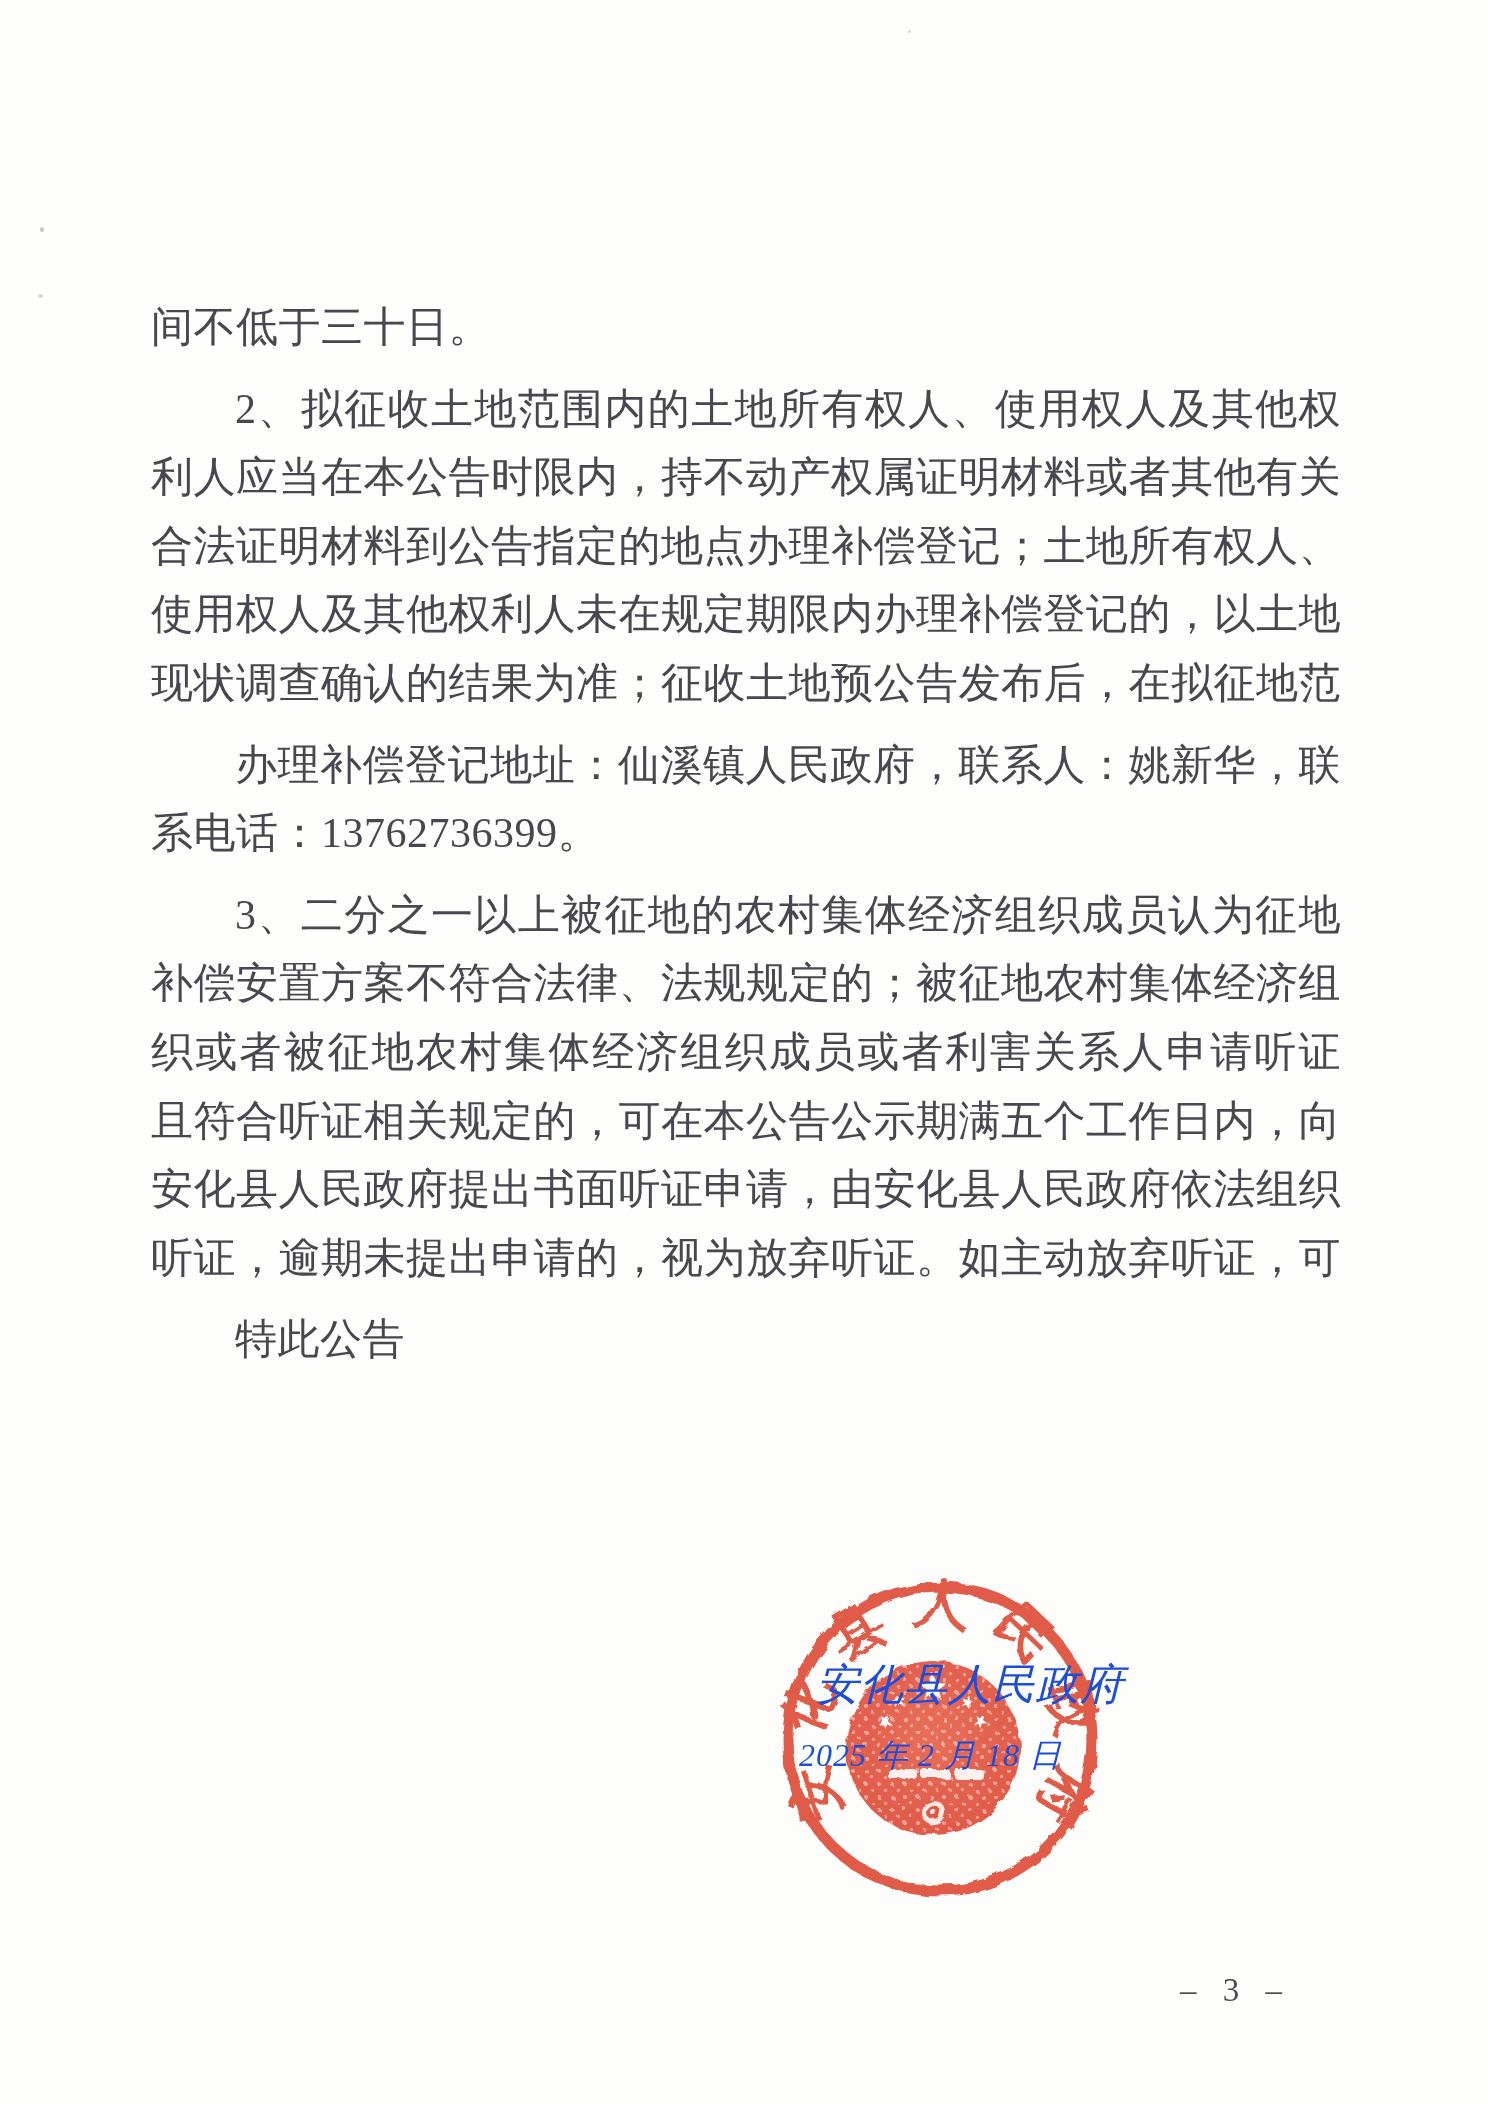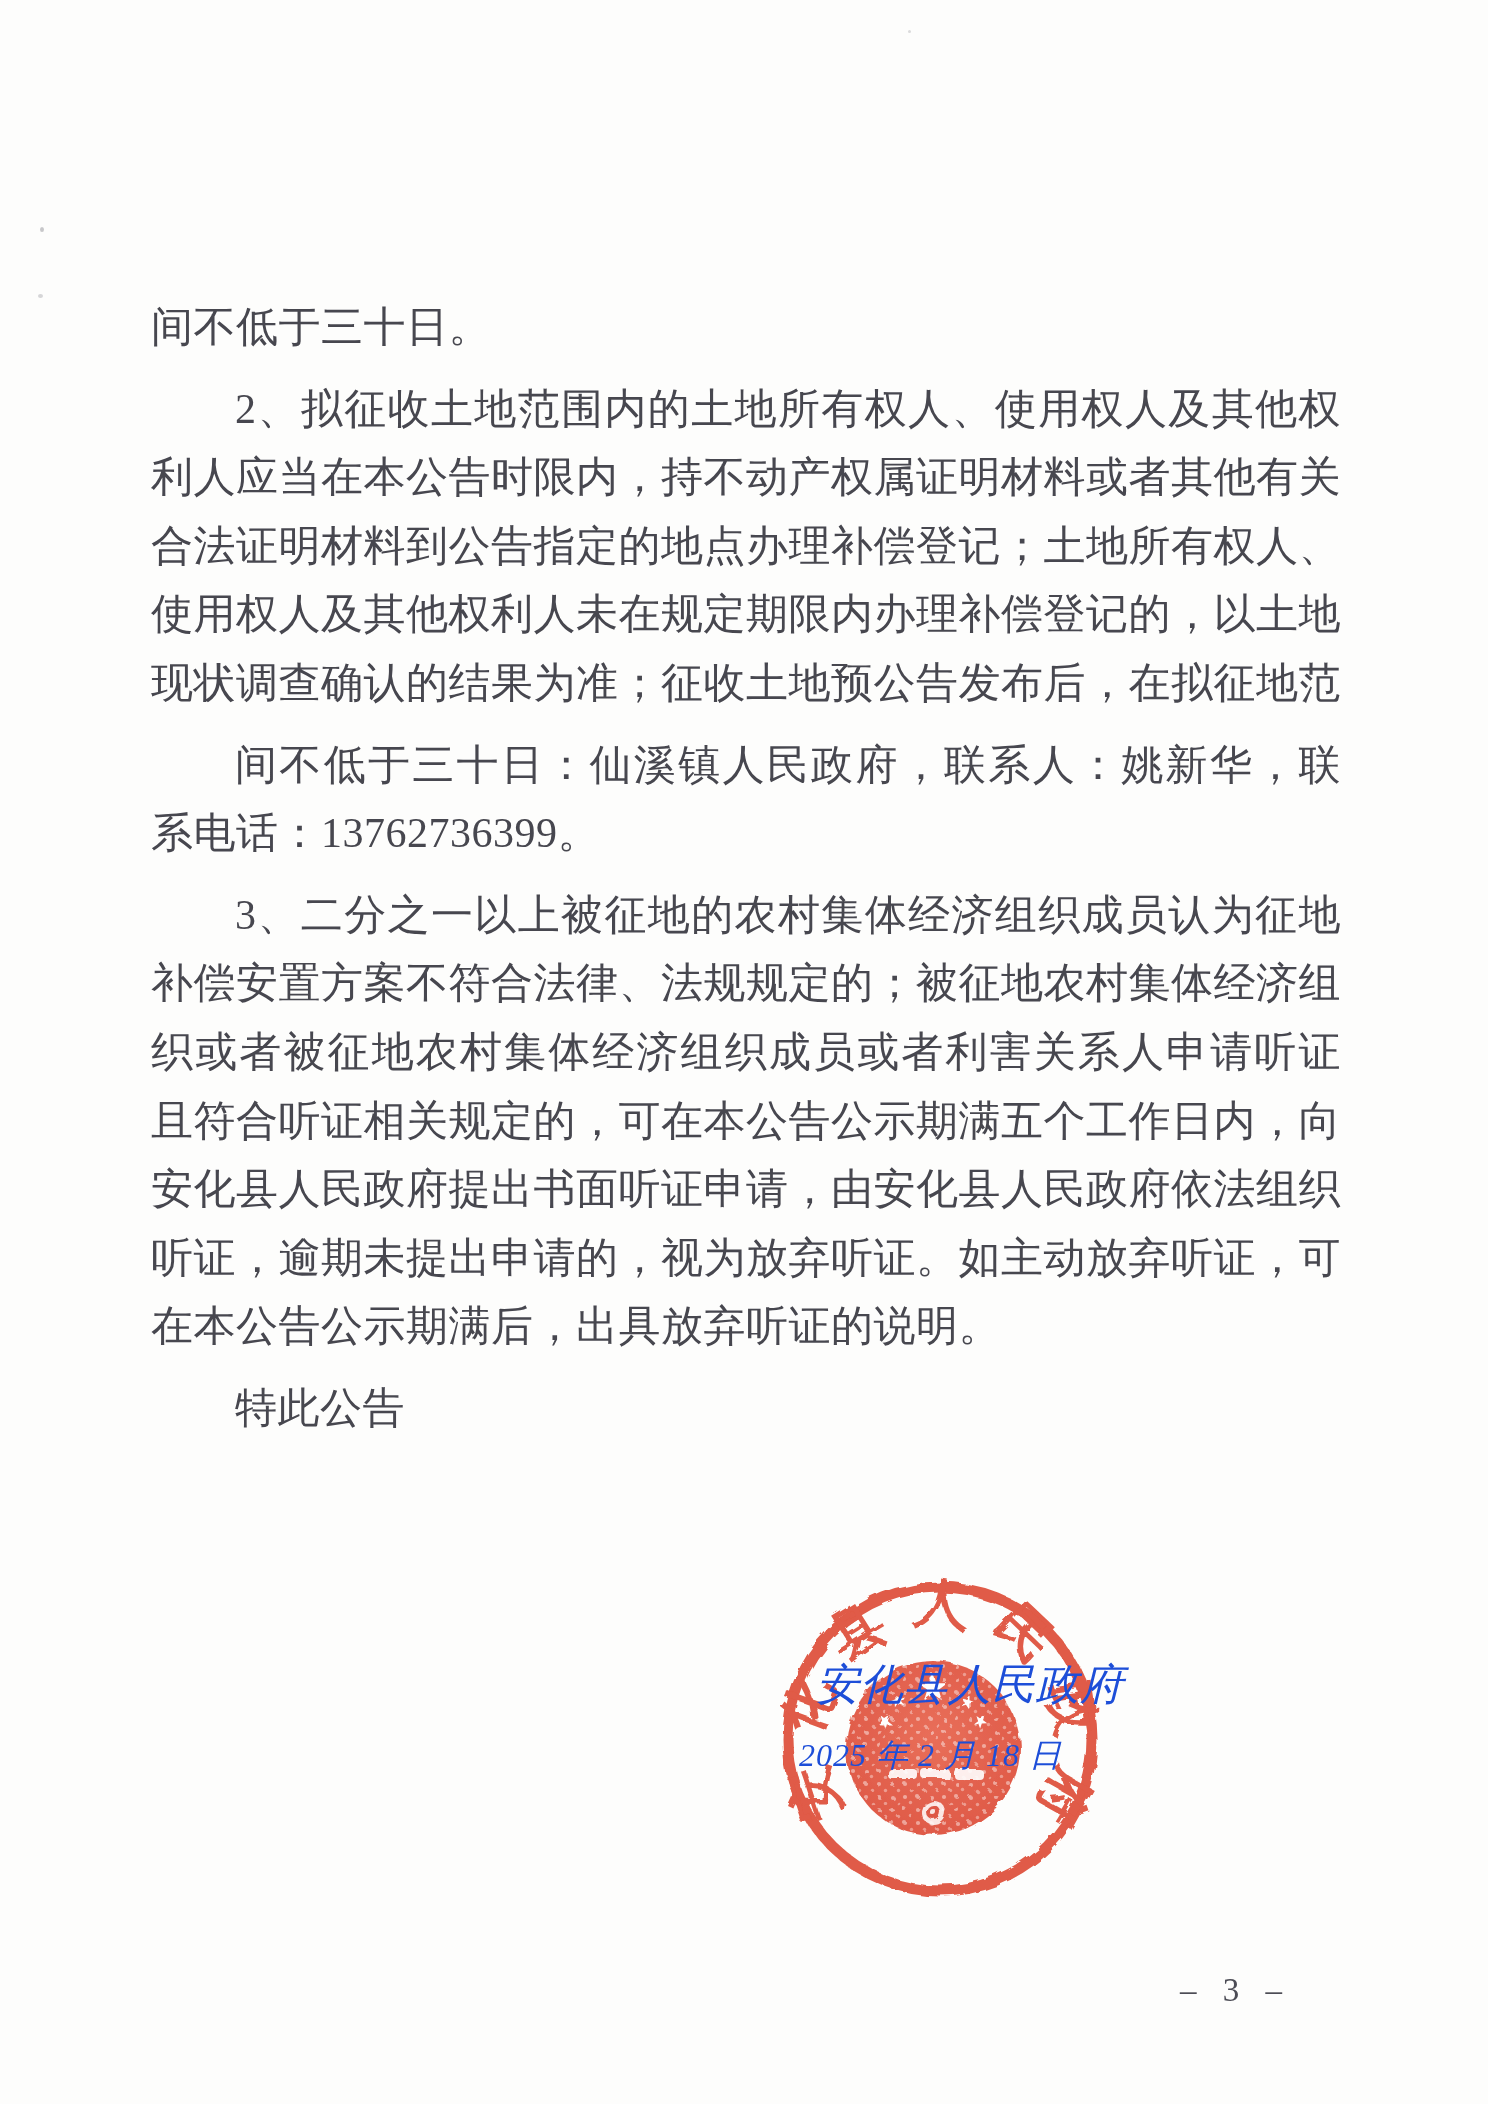--- a/index.html
+++ b/index.html
@@ -44,31 +44,30 @@
       <div class="line">间不低于三十日。</div>
     </div>
     <div class="para">
       <div class="line fill indent">2、拟征收土地范围内的土地所有权人、使用权人及其他权</div>
       <div class="line fill">利人应当在本公告时限内，持不动产权属证明材料或者其他有关</div>
       <div class="line fill">合法证明材料到公告指定的地点办理补偿登记；土地所有权人、</div>
       <div class="line fill">使用权人及其他权利人未在规定期限内办理补偿登记的，以土地</div>
       <div class="line fill">现状调查确认的结果为准；征收土地预公告发布后，在拟征地范</div>
     </div>
     <div class="para">
-      <div class="line fill indent">间不低于三十日：仙溪镇人民政府，联系人：姚新华，联</div>
+      <div class="line fill indent">办理补偿登记地址：仙溪镇人民政府，联系人：姚新华，联</div>
       <div class="line">系电话：13762736399。</div>
     </div>
     <div class="para">
       <div class="line fill indent">3、二分之一以上被征地的农村集体经济组织成员认为征地</div>
       <div class="line fill">补偿安置方案不符合法律、法规规定的；被征地农村集体经济组</div>
       <div class="line fill">织或者被征地农村集体经济组织成员或者利害关系人申请听证</div>
       <div class="line fill">且符合听证相关规定的，可在本公告公示期满五个工作日内，向</div>
       <div class="line fill">安化县人民政府提出书面听证申请，由安化县人民政府依法组织</div>
       <div class="line fill">听证，逾期未提出申请的，视为放弃听证。如主动放弃听证，可</div>
-      <div class="line">在本公告公示期满后，出具放弃听证的说明。</div>
     </div>
     <div class="para">
       <div class="line indent">特此公告</div>
     </div>
   </div>
 
   <svg class="seal" viewBox="0 0 336 336">
     <defs>
       <filter id="rough" x="-10%" y="-10%" width="120%" height="120%">
         <feTurbulence type="fractalNoise" baseFrequency="0.055" numOctaves="3" seed="7" result="n"></feTurbulence>

